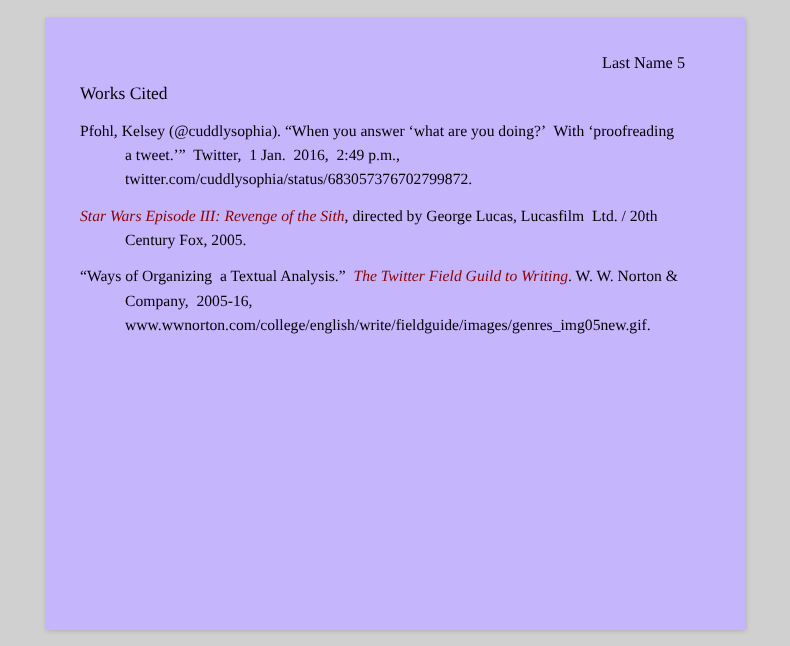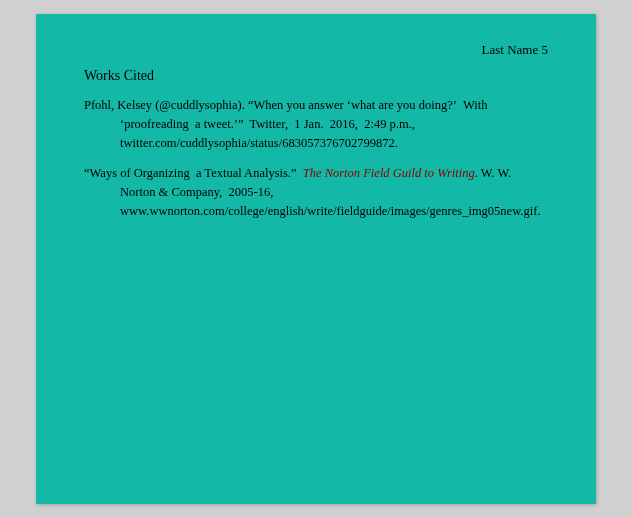--- a/index.html
+++ b/index.html
@@ -12,24 +12,24 @@
       background: #d0d0d0;
       display: flex;
       justify-content: center;
       align-items: center;
       width: 632px;
       height: 517px;
       font-family: "Times New Roman", Times, serif;
     }
 
     .page {
-      background: #14b8a6;
+      background: #c4b5fd;
       width: 560px;
       height: 490px;
-      padding: 28px 48px 28px 48px;
+      padding: 28px 48px 28px 28px;
       box-shadow: 1px 1px 4px rgba(0,0,0,0.2);
       position: relative;
       overflow: hidden;
     }
 
     .page-header {
       text-align: right;
       font-size: 13px;
       color: #000;
       margin-bottom: 10px;
@@ -73,18 +73,21 @@
   <div class="page-header">
     <span>Last Name 5</span>
   </div>
 
   <div class="works-cited-title">Works Cited</div>
 
   <div class="entry entry-hanging">
     <span>Pfohl, Kelsey (@cuddlysophia). “When you answer ‘what are you doing?’&nbsp; With ‘proofreading&nbsp; a tweet.’”&nbsp; Twitter,&nbsp; 1 Jan.&nbsp; 2016,&nbsp; 2:49 p.m.,&nbsp; twitter.com/cuddlysophia/status/683057376702799872.</span>
   </div>
 
+  <div class="entry entry-hanging">
+    <span class="italic-title">Star Wars Episode III: Revenge of the Sith</span><span class="normal-text">, directed by George Lucas, Lucasfilm&nbsp; Ltd. / 20th Century Fox, 2005.</span>
+  </div>
 
 
   <div class="entry entry-hanging">
-    <span class="normal-text">“Ways of Organizing&nbsp; a Textual Analysis.”&nbsp; </span><span class="italic-title">The Norton Field Guild to Writing</span><span class="normal-text">. W. W. Norton &amp; Company,&nbsp; 2005-16, www.wwnorton.com/college/english/write/fieldguide/images/genres_img05new.gif.</span>
+    <span class="normal-text">“Ways of Organizing&nbsp; a Textual Analysis.”&nbsp; </span><span class="italic-title">The Twitter Field Guild to Writing</span><span class="normal-text">. W. W. Norton &amp; Company,&nbsp; 2005-16, www.wwnorton.com/college/english/write/fieldguide/images/genres_img05new.gif.</span>
   </div>
 </div>
 
 </body></html>

